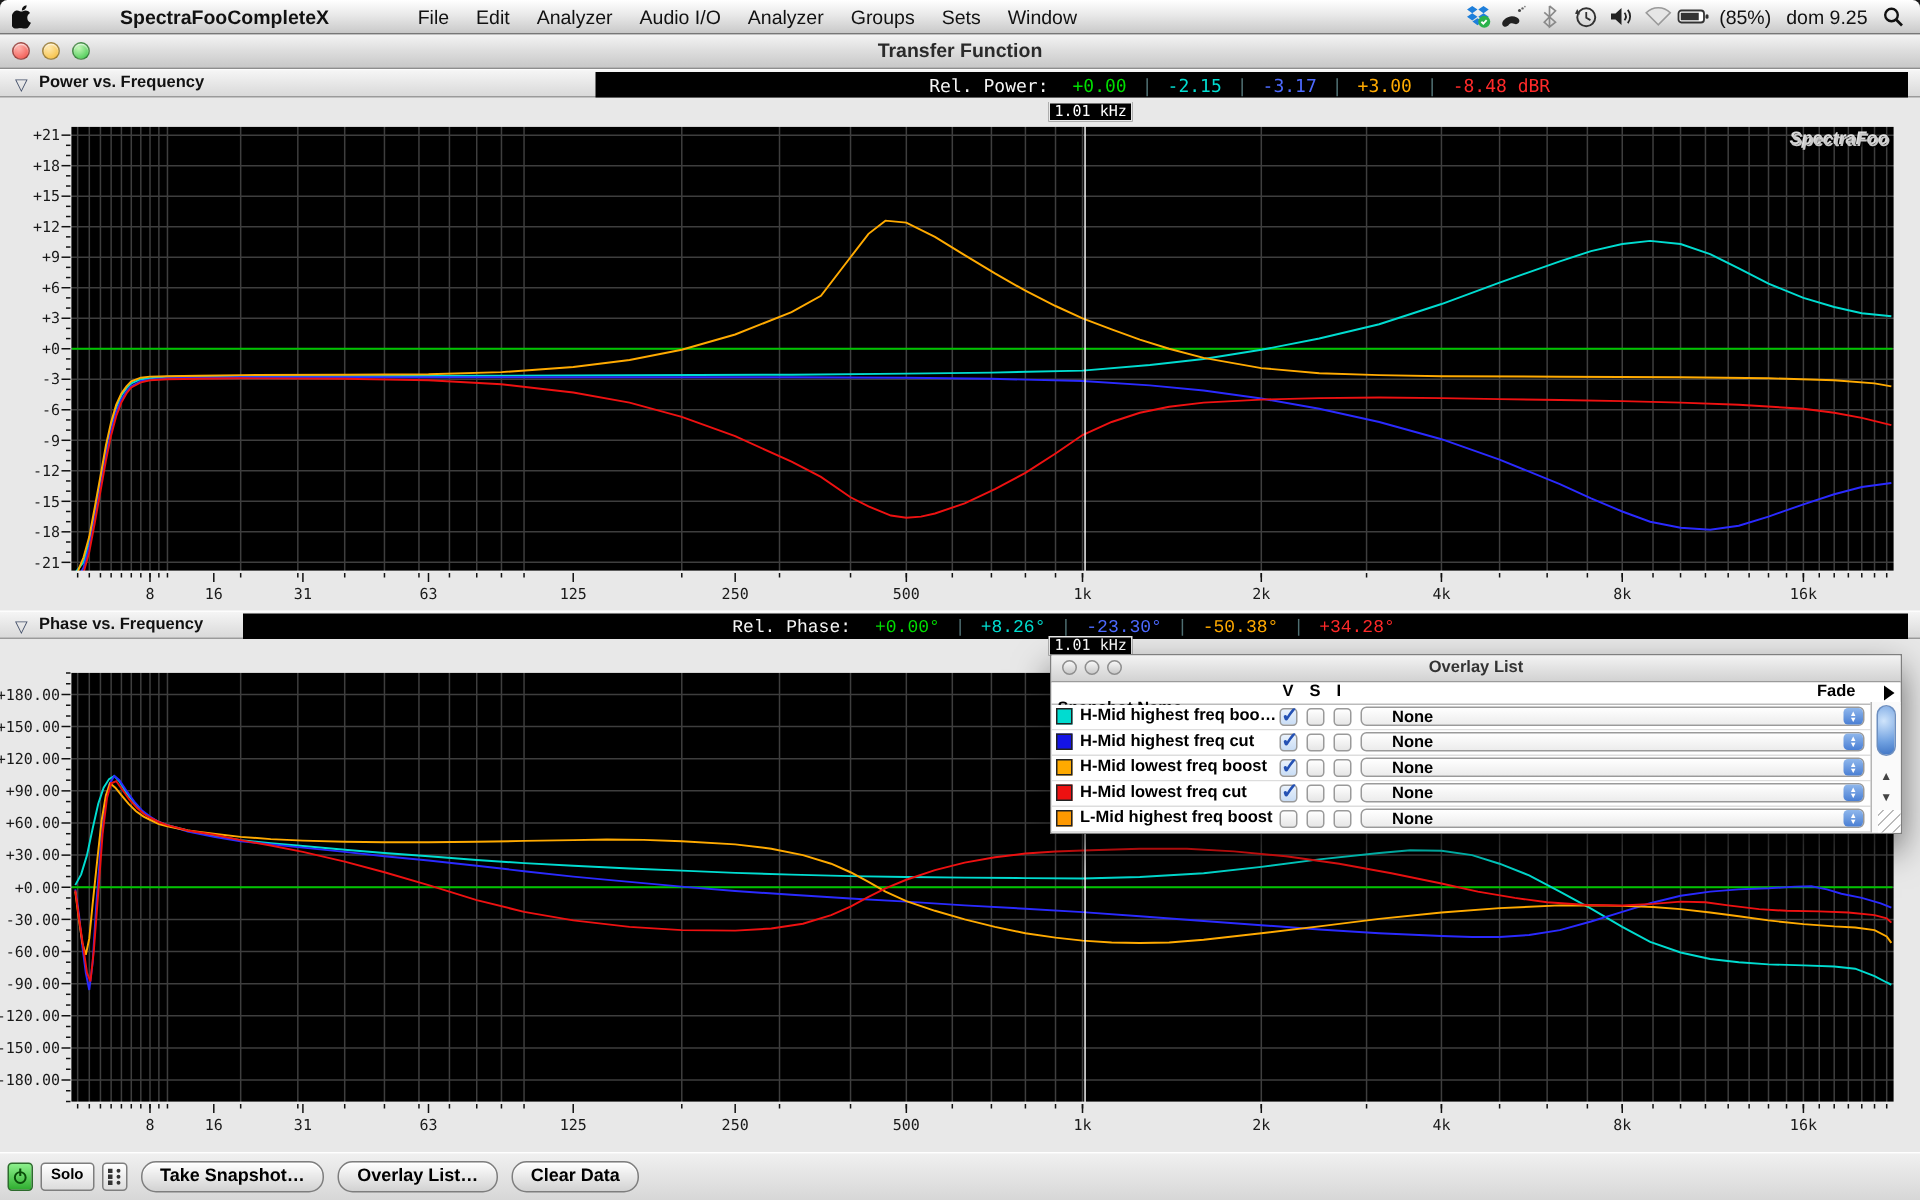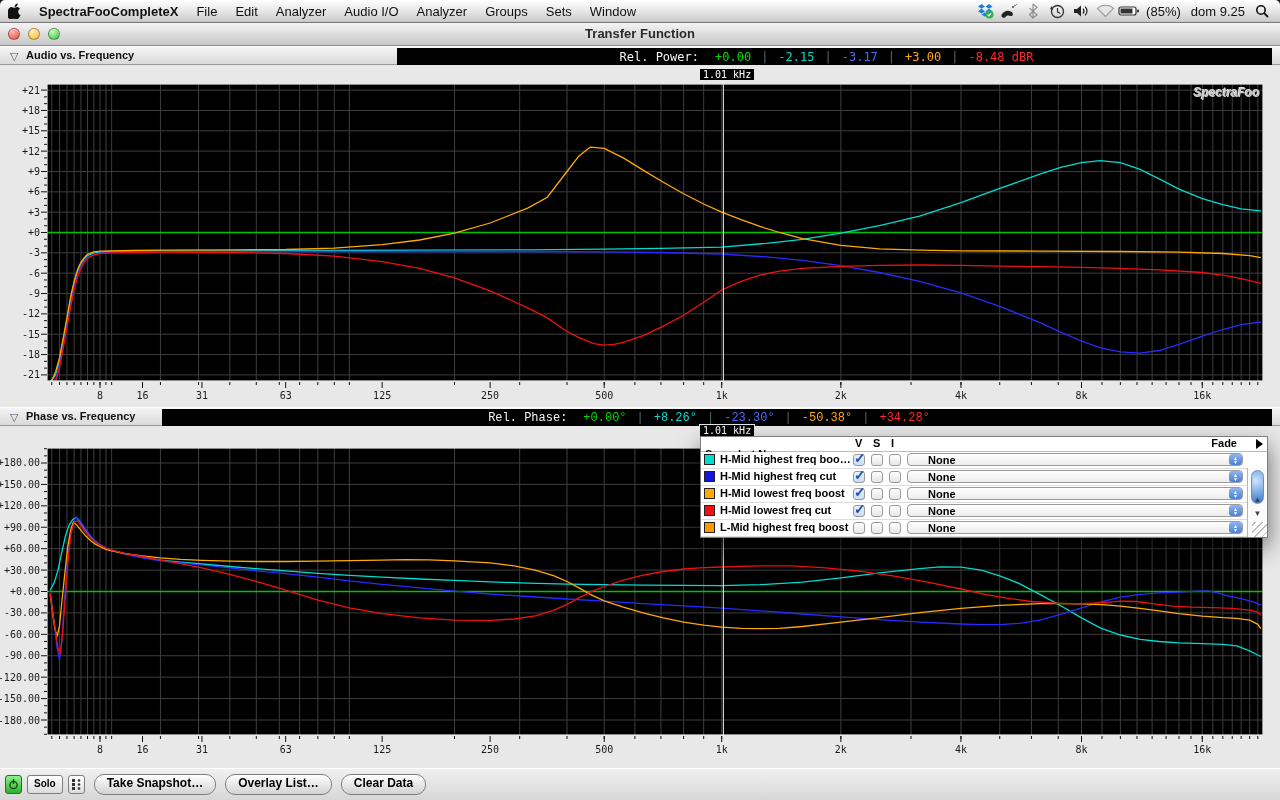--- a/index.html
+++ b/index.html
@@ -1,19 +1,19 @@
 <!DOCTYPE html>
 <html><head>
 <meta charset="utf-8">
 <style>
   html,body{margin:0;padding:0;}
   body{width:1280px;height:800px;background:#1a1a1a;font-family:"Liberation Sans",sans-serif;position:relative;overflow:hidden;}
   
   #menubar{position:absolute;top:0;left:0;width:1280px;height:22px;background:linear-gradient(#ffffff,#e9e9e9 45%,#cfcfcf 90%,#c6c6c6);border-bottom:1px solid #777;display:flex;align-items:center;font-size:13px;color:#111;border-radius:5px 5px 0 0;}
-  .mb-left{display:flex;align-items:center;height:22px;}
+  .mb-left{display:flex;align-items:center;height:22px;gap:41px;}
   .apple{width:30px;display:flex;justify-content:center;align-items:center;}
   .appname{font-weight:bold;padding:0 9px;}
   .mitem{padding:0 9px;}
   .mb-right{margin-left:auto;display:flex;align-items:center;height:22px;}
   .sicon{display:flex;align-items:center;justify-content:center;width:24px;height:22px;}
   .mb-text{font-size:13px;padding:0 5px;color:#111;}
   
   #mainwin{position:absolute;top:23px;left:0;width:1280px;height:777px;background:#e8e8e8;}
   #titlebar{position:absolute;top:0;left:0;width:1280px;height:22px;background:linear-gradient(#f4f4f4,#dedede 48%,#c8c8c8);border-bottom:1px solid #8e8e8e;text-align:center;font-size:13px;font-weight:600;color:#2a2a2a;line-height:22px;}
   .lights{position:absolute;left:8px;top:5px;display:flex;gap:8px;}
@@ -143,21 +143,21 @@
     <div class="lights">
       <span class="light lred"></span>
       <span class="light lyellow"></span>
       <span class="light lgreen"></span>
     </div>
     <span>Transfer Function</span>
   </div>
 
   <div class="section-header" style="top:23px;">
     <span class="disclosure">▽</span>
-    <span class="sh-label">Audio vs. Frequency</span>
+    <span class="sh-label">Power vs. Frequency</span>
     <div class="readout" style="left:397px;width:875px;">
       <span class="ro-label">Rel. Power:</span>
       <span id="power-readout-values" style="display:flex;align-items:center;">
           <span class="ro-val" style="color: rgb(0, 221, 0);">+0.00</span>
           <span class="ro-sep">|</span>
           <span class="ro-val" style="color: rgb(0, 221, 208);">-2.15</span>
           <span class="ro-sep">|</span>
           <span class="ro-val" style="color: rgb(77, 106, 255);">-3.17</span>
           <span class="ro-sep">|</span>
           <span class="ro-val" style="color: rgb(255, 170, 0);">+3.00</span>
@@ -605,20 +605,28 @@
       <text x="40" y="147" text-anchor="end" fill="#1a1a1a" font-family="DejaVu Sans Mono, monospace" font-size="10px">+0.00</text>
       <text x="40" y="168.4179104477612" text-anchor="end" fill="#1a1a1a" font-family="DejaVu Sans Mono, monospace" font-size="10px">-30.00</text>
       <text x="40" y="189.83582089552237" text-anchor="end" fill="#1a1a1a" font-family="DejaVu Sans Mono, monospace" font-size="10px">-60.00</text>
       <text x="40" y="211.2537313432836" text-anchor="end" fill="#1a1a1a" font-family="DejaVu Sans Mono, monospace" font-size="10px">-90.00</text>
       <text x="40" y="232.67164179104478" text-anchor="end" fill="#1a1a1a" font-family="DejaVu Sans Mono, monospace" font-size="10px">-120.00</text>
       <text x="40" y="254.089552238806" text-anchor="end" fill="#1a1a1a" font-family="DejaVu Sans Mono, monospace" font-size="10px">-150.00</text>
       <text x="40" y="275.5074626865672" text-anchor="end" fill="#1a1a1a" font-family="DejaVu Sans Mono, monospace" font-size="10px">-180.00</text>
     </svg>
 
   <div id="overlaywin">
+    <div id="ol-title">
+      <div class="ol-lights">
+        <span class="ol-light"></span>
+        <span class="ol-light"></span>
+        <span class="ol-light"></span>
+      </div>
+      <span>Overlay List</span>
+    </div>
     <div id="ol-header">
       <span style="position:absolute;left:4px;top:11px;">Snapshot Name</span>
       <span style="position:absolute;left:154px;top:0;">V</span>
       <span style="position:absolute;left:172px;top:0;">S</span>
       <span style="position:absolute;left:190px;top:0;">I</span>
       <span style="position:absolute;left:206px;right:30px;top:0;text-align:right;">Fade</span>
       <span class="hdr-arrow"></span>
     </div>
     <div id="ol-rows">
         <div class="ol-row">

